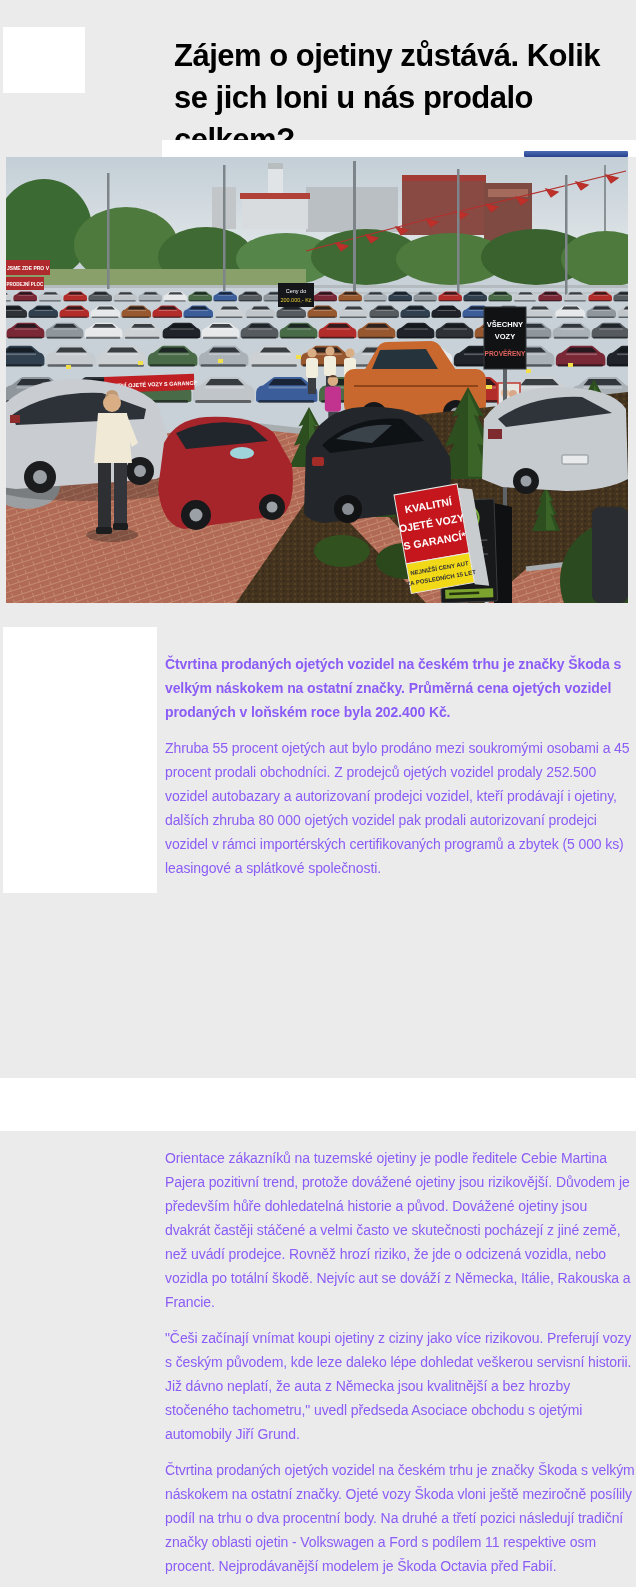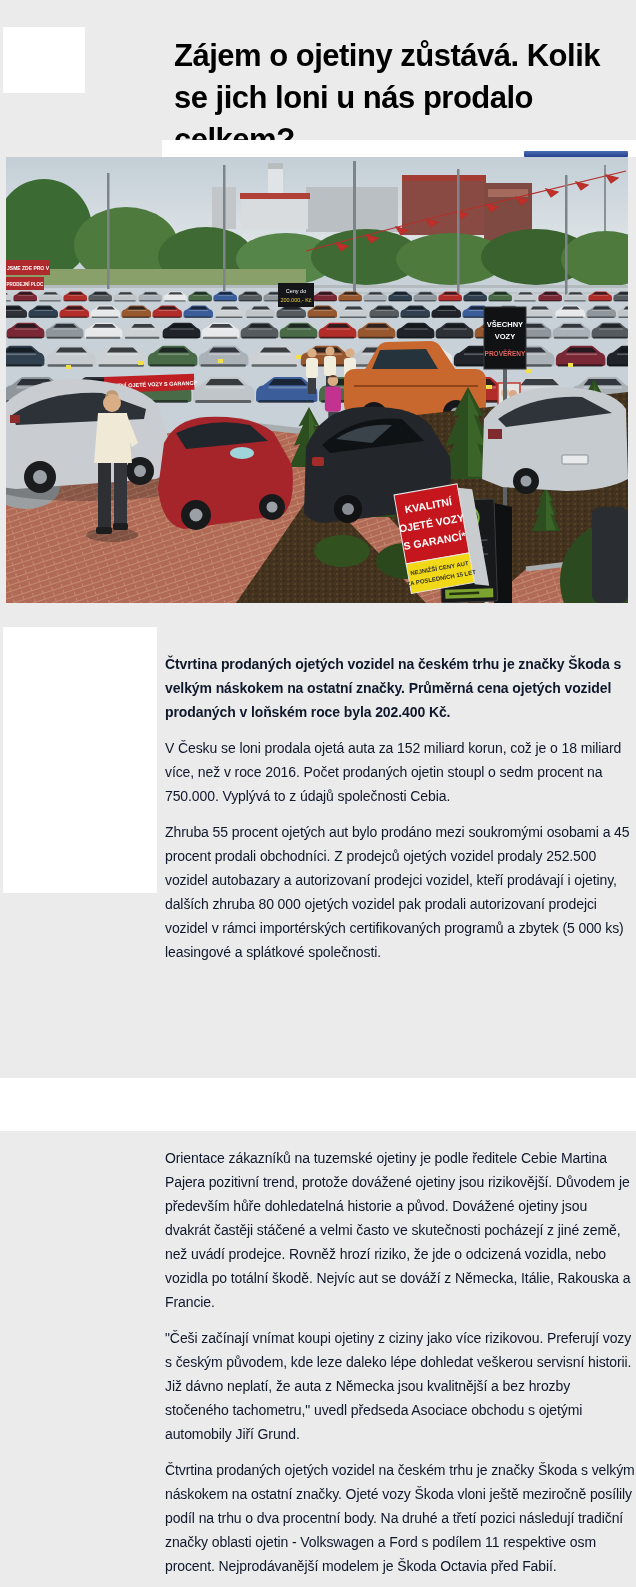--- a/index.html
+++ b/index.html
@@ -17,21 +17,21 @@
   }
   .title-strip{left:162px;top:140px;width:474px;height:17px;background:#ffffff;}
   .share-bar{
     left:524px;top:151px;width:104px;height:6px;cursor:pointer;
     background:linear-gradient(#4a6cb3,#27408f);border-radius:1px;
   }
   .photo{left:6px;top:157px;width:622px;height:446px;overflow:hidden;background:#c7d1d7;}
   .photo svg{display:block;}
   .ad-left{left:3px;top:627px;width:154px;height:266px;background:#ffffff;}
   .ad-banner{left:0;top:1078px;width:636px;height:53px;background:#ffffff;}
-  .bodytext{width:470px;color:#0f172a;font-size:14px;line-height:24px;letter-spacing:-0.1px;}
+  .bodytext{width:470px;color:#8b5cf6;font-size:14px;line-height:24px;letter-spacing:-0.1px;}
   .block1{left:165px;top:652px;}
   .block2{left:165px;top:1146px;}
   .bodytext p{margin:0 0 12px 0;}
   .bodytext p.lead{font-weight:bold;}
   svg text{font-family:"Liberation Sans", sans-serif;}
 </style>
 </head>
 <body>
 
 <div>
@@ -390,21 +390,20 @@
         <text x="32" y="82" font-size="6" font-weight="bold" fill="#333333" text-anchor="middle">NEJNIŽŠÍ CENY AUT</text>
         <text x="32" y="92" font-size="6" font-weight="bold" fill="#333333" text-anchor="middle">ZA POSLEDNÍCH 15 LET</text>
       </g>
     </svg>
   </div>
 
   <div class="abs ad-left"></div>
 
   <div class="abs bodytext block1">
     <p class="lead">Čtvrtina prodaných ojetých vozidel na českém trhu je značky Škoda s velkým náskokem na ostatní značky. Průměrná cena ojetých vozidel prodaných v loňském roce byla 202.400 Kč.</p>
-    <p>V Česku se loni prodala ojetá auta za 152 miliard korun, což je o 18 miliard více, než v roce 2016. Počet prodaných ojetin stoupl o sedm procent na 750.000. Vyplývá to z údajů společnosti Cebia.</p>
     <p>Zhruba 55 procent ojetých aut bylo prodáno mezi soukromými osobami a 45 procent prodali obchodníci. Z prodejců ojetých vozidel prodaly 252.500 vozidel autobazary a autorizovaní prodejci vozidel, kteří prodávají i ojetiny, dalších zhruba 80 000 ojetých vozidel pak prodali autorizovaní prodejci vozidel v rámci importérských certifikovaných programů a zbytek (5 000 ks) leasingové a splátkové společnosti.</p>
   </div>
 
   <div class="abs ad-banner"></div>
 
   <div class="abs bodytext block2">
     <p>Orientace zákazníků na tuzemské ojetiny je podle ředitele Cebie Martina Pajera pozitivní trend, protože dovážené ojetiny jsou rizikovější. Důvodem je především hůře dohledatelná historie a původ. Dovážené ojetiny jsou dvakrát častěji stáčené a velmi často ve skutečnosti pocházejí z jiné země, než uvádí prodejce. Rovněž hrozí riziko, že jde o odcizená vozidla, nebo vozidla po totální škodě. Nejvíc aut se dováží z Německa, Itálie, Rakouska a Francie.</p>
     <p>"Češi začínají vnímat koupi ojetiny z ciziny jako více rizikovou. Preferují vozy s českým původem, kde leze daleko lépe dohledat veškerou servisní historii. Již dávno neplatí, že auta z Německa jsou kvalitnější a bez hrozby stočeného tachometru," uvedl předseda Asociace obchodu s ojetými automobily Jiří Grund.</p>
     <p>Čtvrtina prodaných ojetých vozidel na českém trhu je značky Škoda s velkým náskokem na ostatní značky. Ojeté vozy Škoda vloni ještě meziročně posílily podíl na trhu o dva procentní body. Na druhé a třetí pozici následují tradiční značky oblasti ojetin - Volkswagen a Ford s podílem 11 respektive osm procent. Nejprodávanější modelem je Škoda Octavia před Fabií.</p>
   </div>

